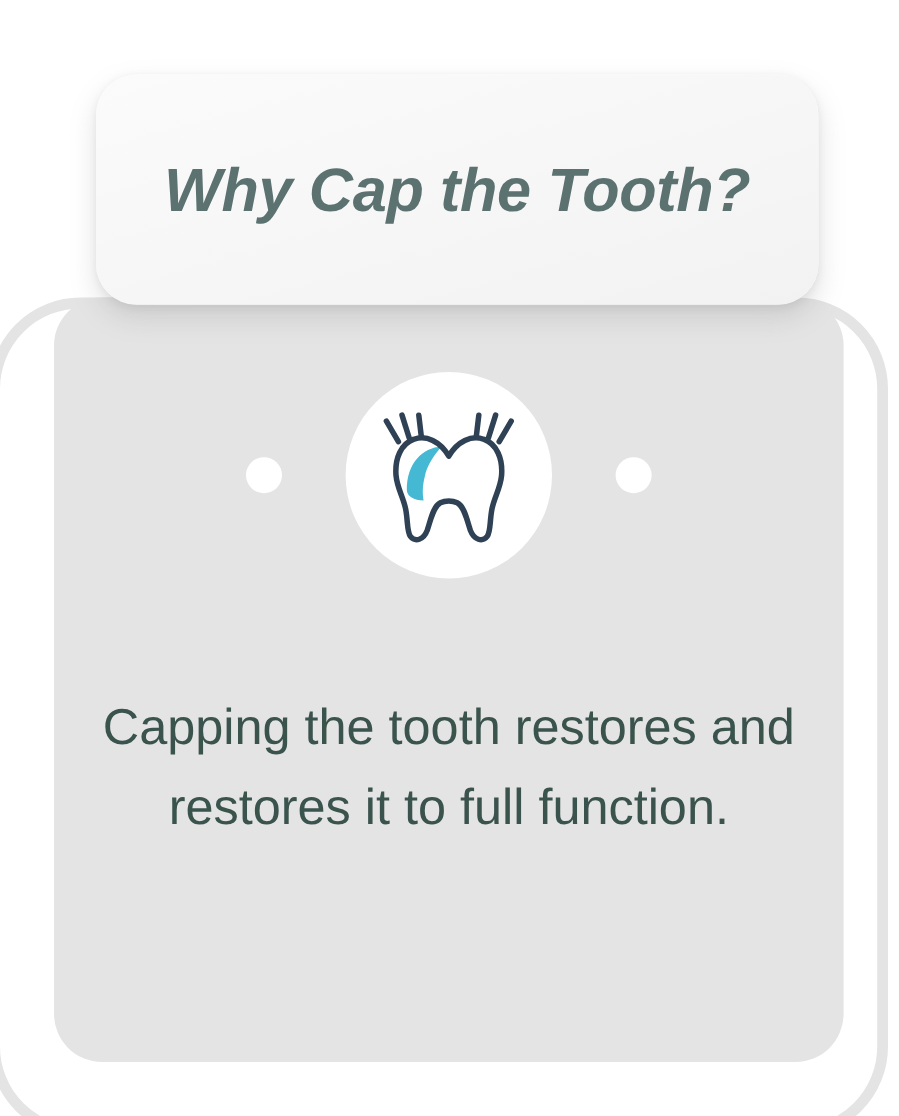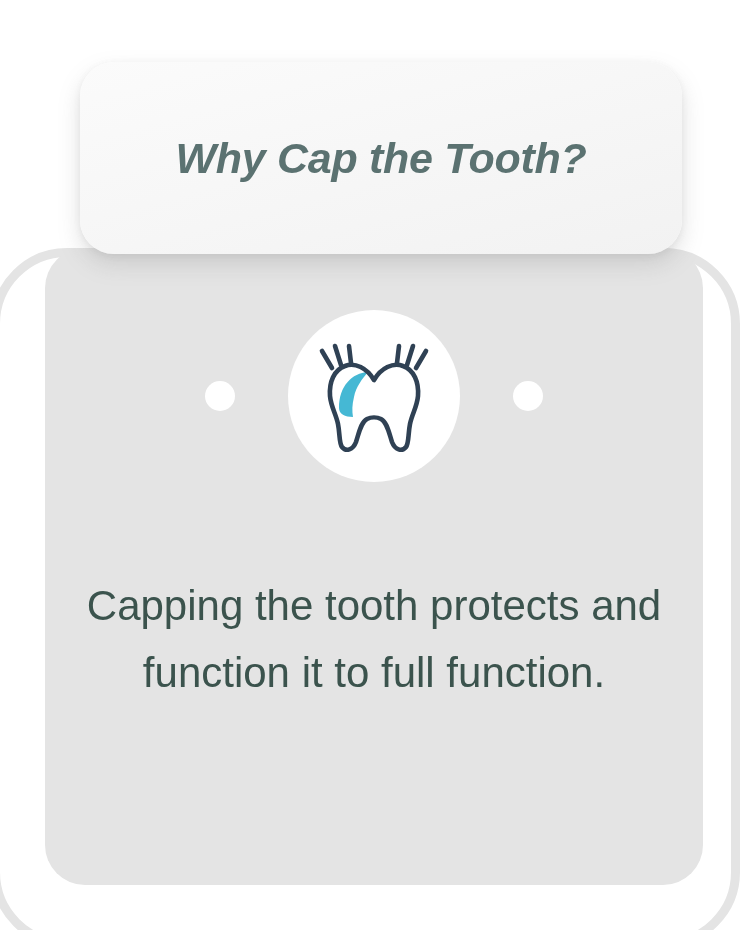--- a/index.html
+++ b/index.html
@@ -53,21 +53,21 @@
                 0 2px 6px rgba(120,120,120,0.10);
     display: flex;
     align-items: center;
     justify-content: center;
     box-sizing: border-box;
   }
   .header-title {
     font-family: "Liberation Sans", sans-serif;
     font-style: italic;
     font-weight: bold;
-    font-size: 43px;
+    font-size: 51px;
     letter-spacing: -0.3px;
     color: #5b7271;
     white-space: nowrap;
     user-select: none;
   }
 
   
   .icon-row {
     position: absolute;
     left: 45px;
@@ -162,13 +162,13 @@
                C100 106 99 97 101 87
                C103 77 108 70 109 59
                C110 45 105 33 94 29
                C84 25 72 31 65 43 Z" fill="none" stroke="#2f4154" stroke-width="4.6" stroke-linecap="round" stroke-linejoin="round"></path>
     </svg>
   </span>
 
   <span class="dot dot-right"></span>
 </div>
 
-<div class="body-text">Capping the tooth protects and function it to full function.</div>
+<div class="body-text">Capping the tooth restores and restores it to full function.</div>
 
 </body></html>

